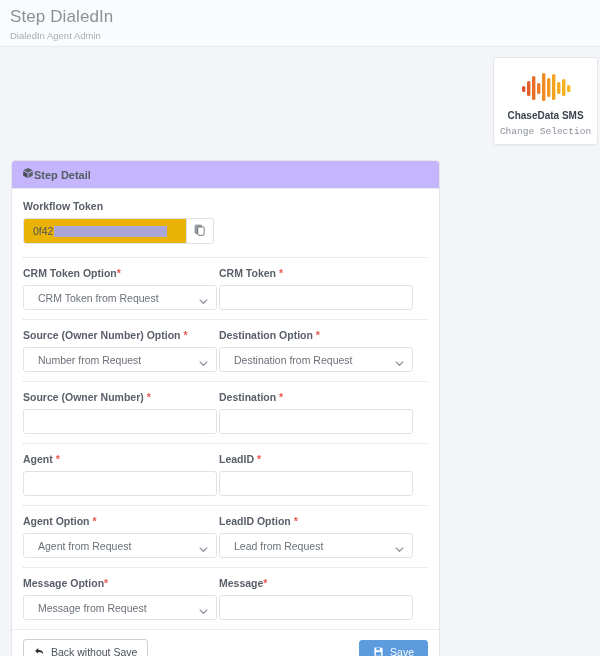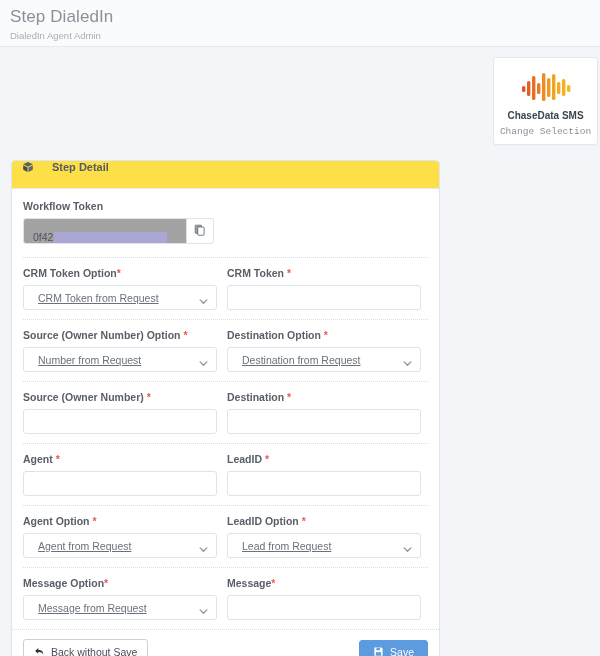--- a/index.html
+++ b/index.html
@@ -70,27 +70,28 @@
     position: absolute;
     left: 11px;
     top: 160px;
     width: 429px;
     background: #ffffff;
     border: 1px solid #e2e6ea;
     border-radius: 4px;
     box-shadow: 0 1px 2px rgba(0,0,0,.04);
   }
   .panel-header {
-    background: #fde047;
+    background: #c4b5fd;
     border-bottom: 1px solid #e6eaee;
     border-radius: 3px 3px 0 0;
     height: 28px;
     display: flex;
+    align-items: center;
     padding-left: 10px;
-    gap: 18px;
+    gap: 0;
   }
   .panel-header-title {
     font-size: 11px;
     font-weight: bold;
     color: #555b64;
   }
   .panel-body { padding: 11px 11px 0 11px; }
 
   
   .field-label {
@@ -102,23 +103,23 @@
     line-height: 13px;
   }
   .req { color: #e8584f; font-weight: bold; }
 
   .token-row { display: flex; margin-bottom: 13px; }
   .token-input {
     width: 164px;
     height: 26px;
     border: 1px solid #dfe3e8;
     border-radius: 3px 0 0 3px;
-    background: #a3a3a3;
-    display: flex;
-    align-items: flex-end;
+    background: #eab308;
+    display: flex;
+    align-items: center;
     padding-left: 9px;
     font-size: 10.5px;
     color: #4c525b;
     overflow: hidden;
   }
   .token-redacted {
     display: inline-block;
     height: 11px;
     width: 113px;
     background: #aaa7d6;
@@ -133,21 +134,21 @@
     border-radius: 0 3px 3px 0;
     background: #fff;
     display: flex;
     align-items: center;
     justify-content: center;
     cursor: pointer;
   }
 
   .row {
     display: flex;
-    gap: 10px;
+    gap: 2px;
     border-top: 1px dotted #d8dde3;
     padding-top: 9px;
     margin-bottom: 9px;
     align-items: center;
   }
   .col { width: 194px; }
 
   select.input-ctl,
   input.input-ctl {
     width: 100%;
@@ -155,21 +156,20 @@
     border: 1px solid #dfe3e8;
     border-radius: 3px;
     background: #fff;
     font-size: 10.5px;
     font-family: "Liberation Sans", sans-serif;
     color: #6b717a;
     padding: 0 8px 0 14px;
     outline: none;
     -webkit-appearance: none;
     appearance: none;
-    text-decoration: underline;
   }
   input.input-ctl { padding-left: 8px; }
   .select-wrap { position: relative; }
   .select-wrap .chev {
     position: absolute;
     right: 9px;
     top: 9px;
     pointer-events: none;
   }
 

